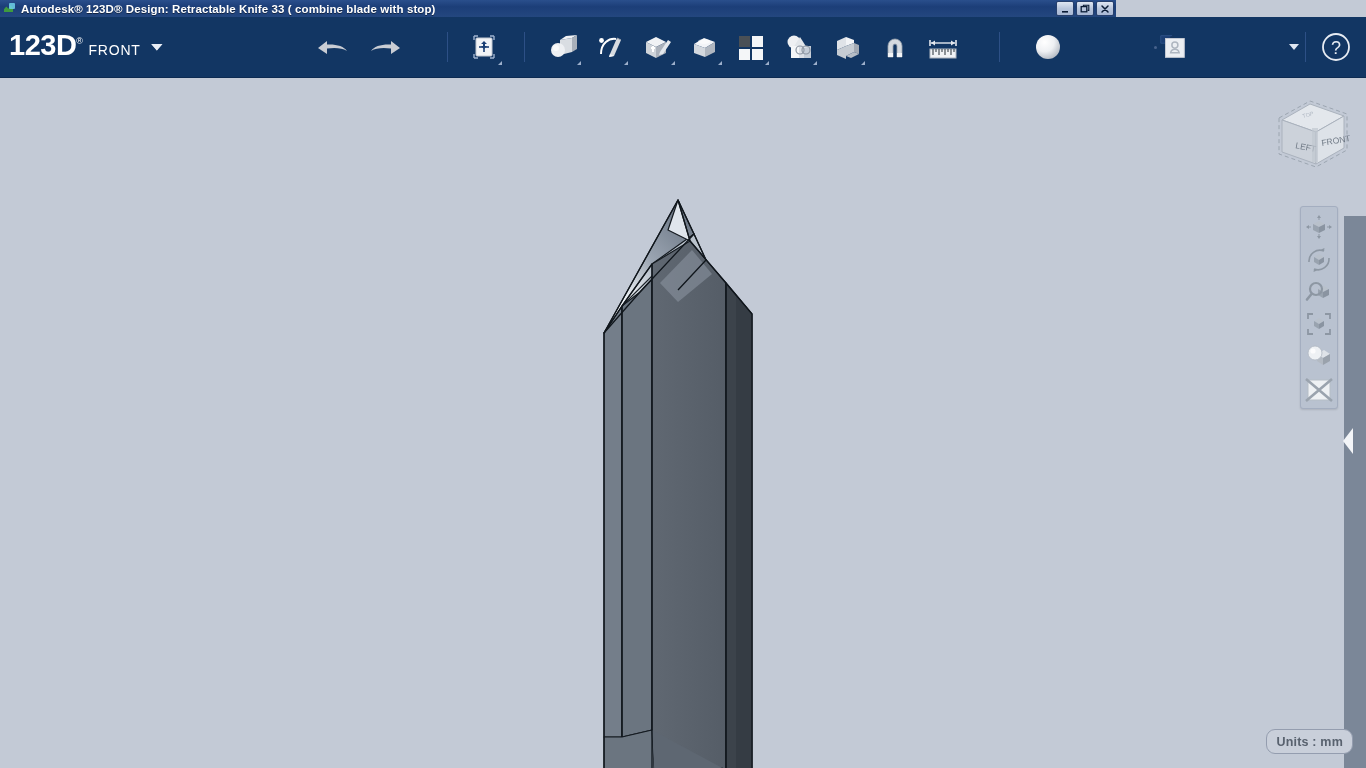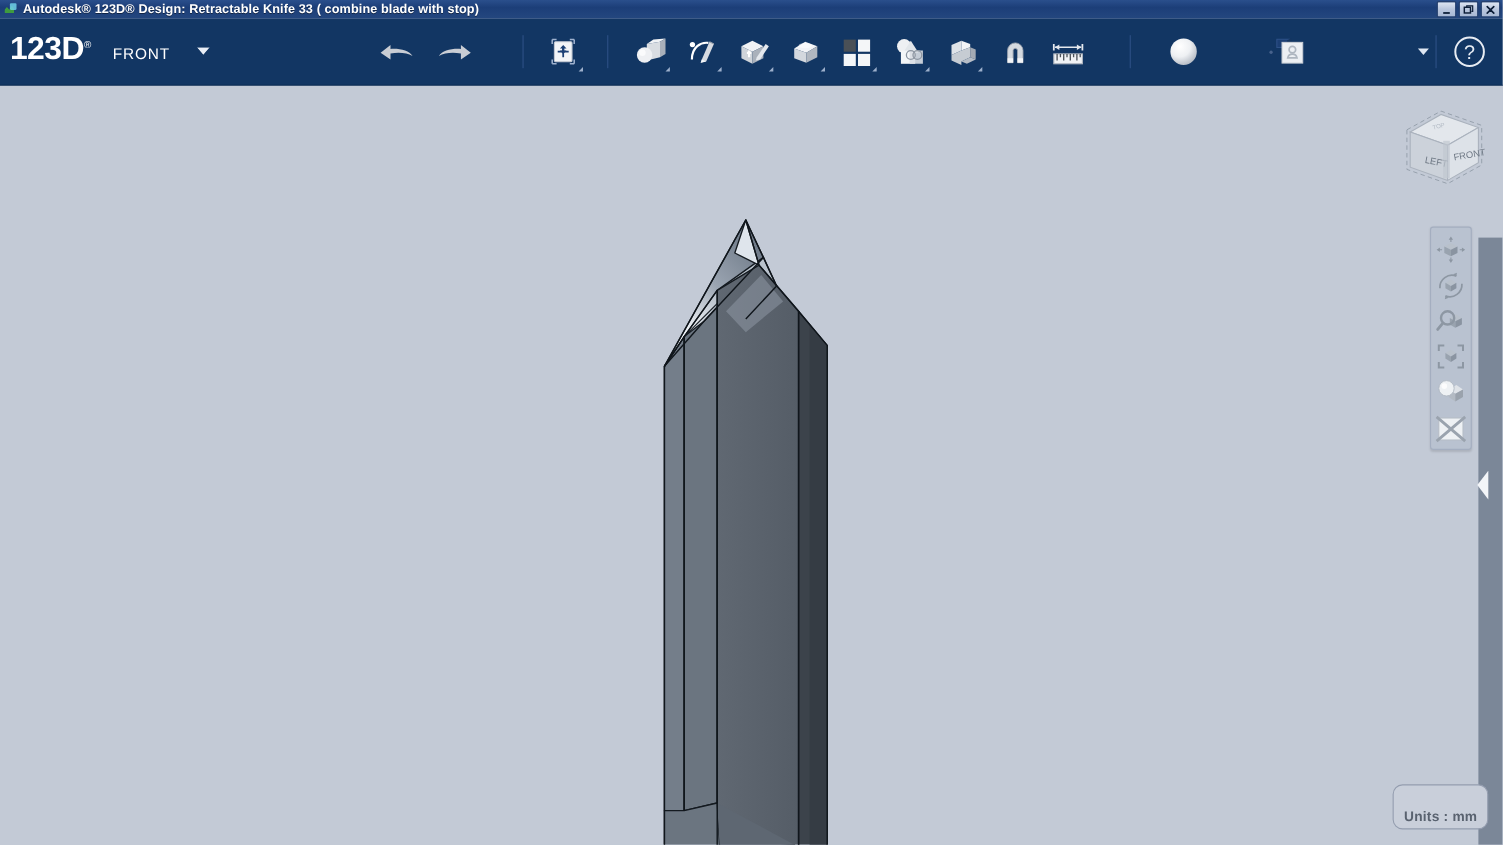--- a/index.html
+++ b/index.html
@@ -5,21 +5,21 @@
 <style>
   * { box-sizing: border-box; margin: 0; padding: 0; }
   html, body {
     width: 1366px; height: 768px; overflow: hidden;
     font-family: "Liberation Sans", sans-serif;
     background: #c3cad6;
   }
 
   
   #titlebar {
-    position: absolute; left: 0; top: 0; width: 1366px; height: 17px;
+    position: absolute; left: 0; top: 0; width: 1116px; height: 17px;
     background: linear-gradient(to bottom, #2a4f8c 0%, #1c3e78 40%, #24477f 100%);
     display: flex; align-items: center;
   }
   #titlebar .tb-icon {
     width: 14px; height: 13px; margin-left: 3px; margin-right: 4px;
     position: relative; flex: 0 0 auto;
   }
   #titlebar .tb-icon::before {
     content: ""; position: absolute; left: 1px; top: 3px;
     width: 9px; height: 7px; background: #3f9b3f;
@@ -48,21 +48,21 @@
   .wb svg { display: block; }
 
   
   #toolbar {
     position: absolute; left: 0; top: 17px; width: 1366px; height: 61px;
     background: #123663;
     border-bottom: 1px solid #0d2b52;
     display: flex; align-items: center;
   }
   #brand {
-    display: flex; align-items: baseline; gap: 20px;
+    display: flex; align-items: baseline; gap: 6px;
     margin-left: 9px; height: 100%; padding-top: 14px;
     cursor: pointer;
   }
   #brand-main {
     color: #ffffff; font-size: 29px; font-weight: bold; letter-spacing: -.5px;
     line-height: 1;
   }
   #brand-main sup { font-size: 9px; vertical-align: super; font-weight: normal; }
   #brand-sub {
     color: #ffffff; font-size: 14px; letter-spacing: .8px; line-height: 1;
@@ -145,21 +145,21 @@
     position: absolute; right: 13px; top: 350px;
     width: 0; height: 0;
     border-top: 13px solid transparent; border-bottom: 13px solid transparent;
     border-right: 10px solid #f3f5f8;
     cursor: pointer;
   }
 
   
   #units-badge {
     position: absolute; right: 13px; bottom: 14px;
-    padding: 21px 9px 4px 9px;
+    padding: 5px 9px 4px 9px;
     border: 1px solid #949daf; border-radius: 9px;
     background: #c9cfda;
     color: #59626f; font-size: 12.5px; font-weight: bold;
     letter-spacing: .2px;
   }
 
   
   #model { position: absolute; left: 0; top: 0; width: 1366px; height: 690px; }
 </style>
 </head>

